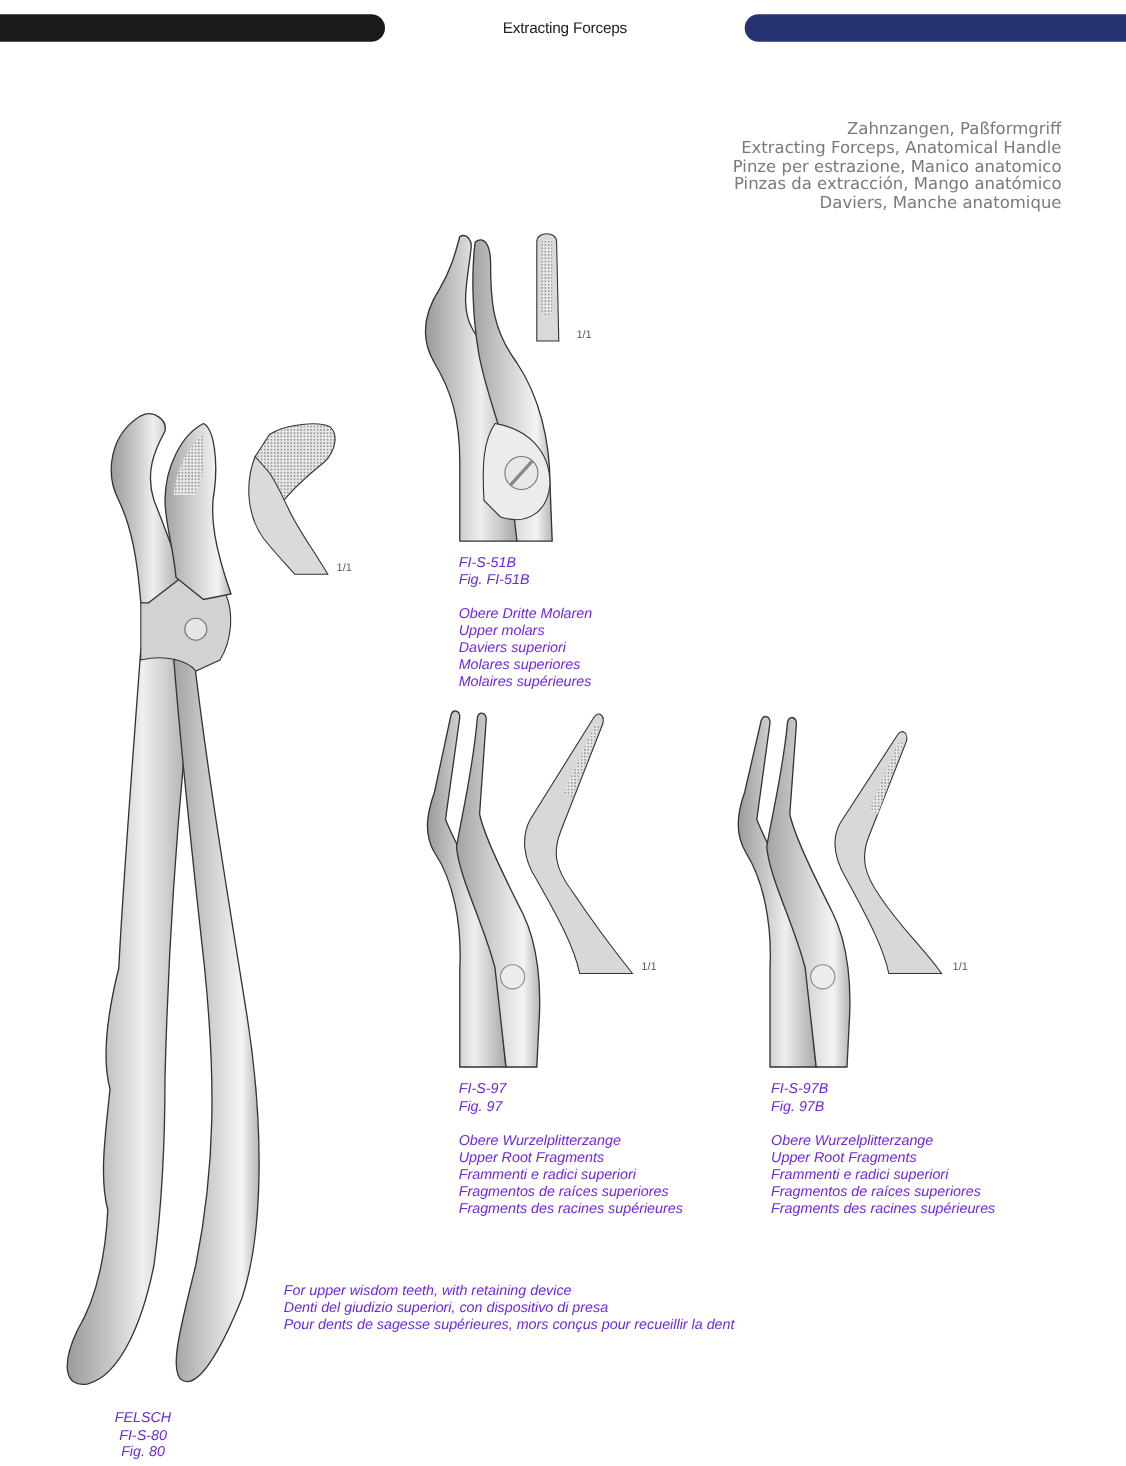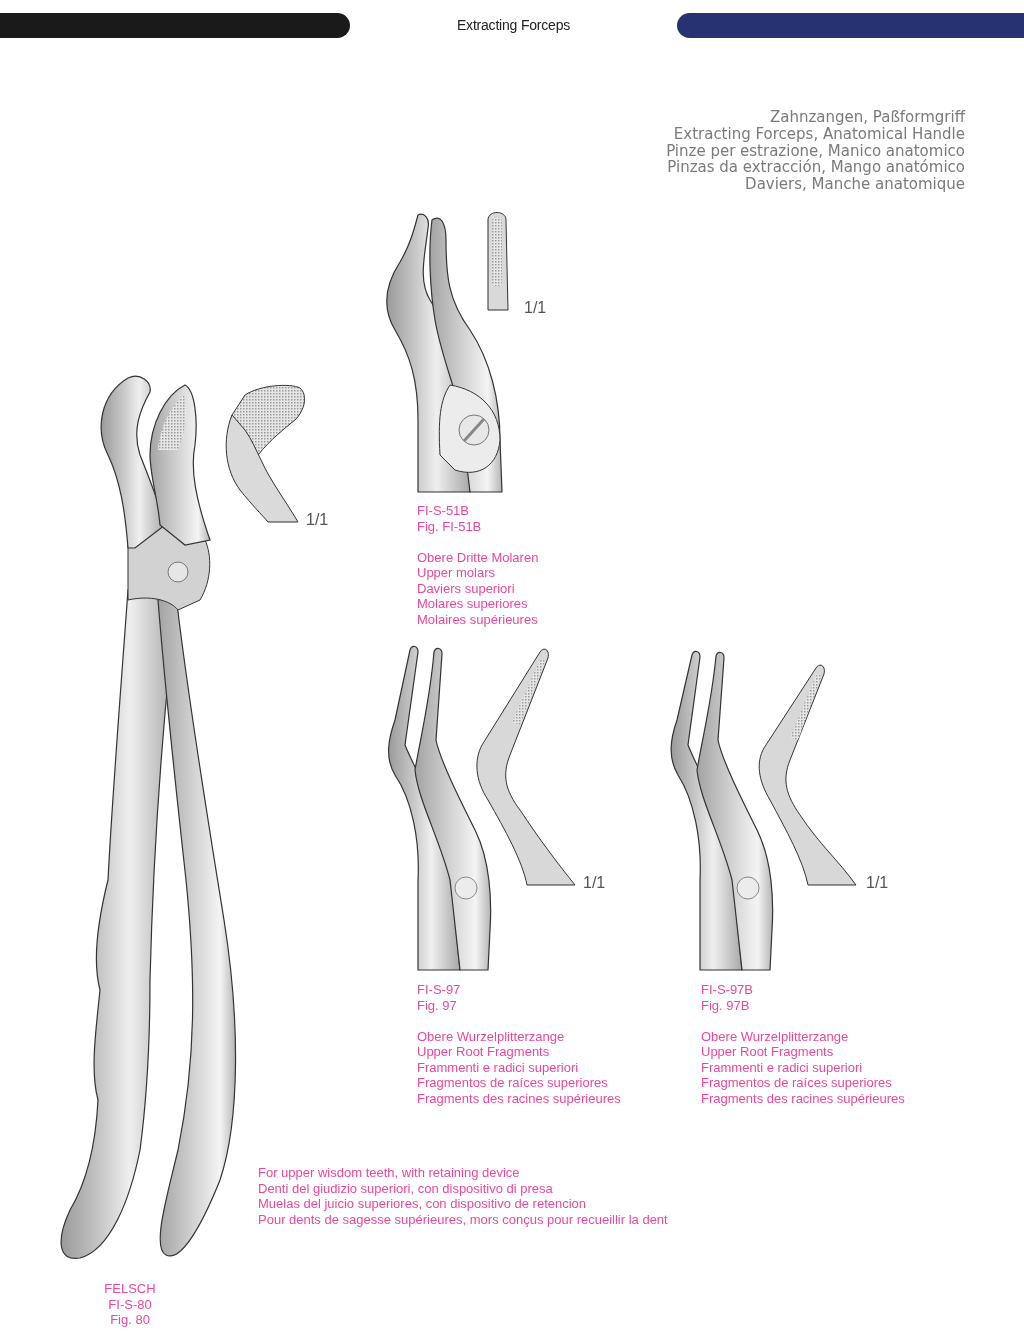--- a/index.html
+++ b/index.html
@@ -2,23 +2,23 @@
 <html><head>
 <meta charset="utf-8">
 <style>
   html, body { margin:0; padding:0; background:#ffffff; }
   body { width:1024px; height:1333px; position:relative; overflow:hidden; font-family:"Liberation Sans", sans-serif; color:#4a4a4a; }
   .bar-left { position:absolute; left:0; top:13px; width:350px; height:25px; background:#1b1a1a; border-radius:0 13px 13px 0; }
   .bar-right { position:absolute; left:677px; top:13px; width:347px; height:25px; background:#263272; border-radius:13px 0 0 13px; }
   .page-title { position:absolute; left:350px; width:327px; top:13px; height:25px; line-height:25px; text-align:center; font-size:14px; color:#222; font-family:"Liberation Sans", sans-serif; letter-spacing:-0.2px; }
   .subtitle { position:absolute; right:59px; top:109px; text-align:right; font-family:"DejaVu Sans", sans-serif; font-size:15px; line-height:16.8px; color:#7a7a7a; }
   .subtitle div { white-space:nowrap; }
-  .caption { position:absolute; font-size:13px; line-height:15.5px; color:#ec4899; white-space:nowrap; }
+  .caption { position:absolute; font-size:13px; line-height:15.5px; color:#6d28d9; white-space:nowrap;font-style:italic; }
   .caption .gap { height:15.5px; }
-  .scale { position:absolute; font-size:16px; color:#555; }
+  .scale { position:absolute; font-size:10px; color:#555; }
   .center { text-align:center; }
   svg { position:absolute; overflow:visible; }
 </style>
 </head>
 <body>
 
 <div class="bar-left"></div>
 <div class="page-title">Extracting Forceps</div>
 <div class="bar-right"></div>
 
@@ -128,21 +128,20 @@
   <div>Obere Wurzelplitterzange</div>
   <div>Upper Root Fragments</div>
   <div>Frammenti e radici superiori</div>
   <div>Fragmentos de raíces superiores</div>
   <div>Fragments des racines supérieures</div>
 </div>
 
 <div class="caption" style="left:258px;top:1165px">
   <div>For upper wisdom teeth, with retaining device</div>
   <div>Denti del giudizio superiori, con dispositivo di presa</div>
-  <div>Muelas del juicio superiores, con dispositivo de retencion</div>
   <div>Pour dents de sagesse supérieures, mors conçus pour recueillir la dent</div>
 </div>
 
 <div class="caption center" style="left:90px;width:80px;top:1281px">
   <div>FELSCH</div>
   <div>FI-S-80</div>
   <div>Fig. 80</div>
 </div>
 
 </body></html>

